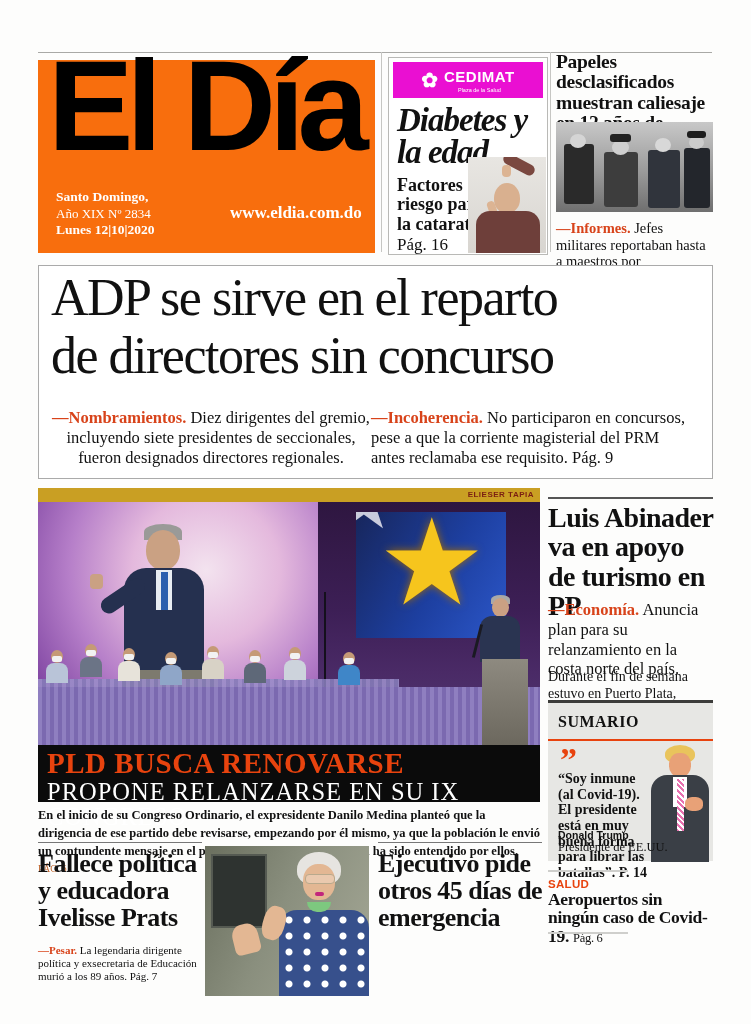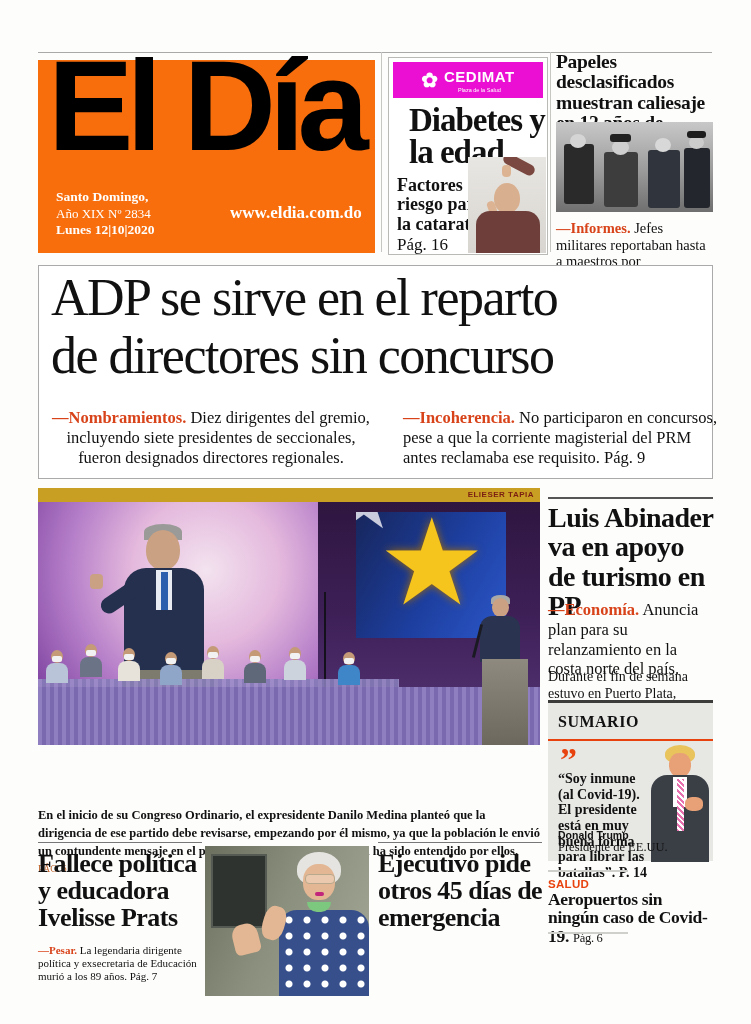--- a/index.html
+++ b/index.html
@@ -19,21 +19,21 @@
   .mast-site{position:absolute;left:192px;bottom:30px;font-size:17px;font-weight:bold;}
 
   
   .adbox{left:388px;top:57px;width:158px;height:196px;background:#fff;border:1px solid #b9b9b6;}
   .adbanner{position:absolute;left:4px;top:4px;right:4px;height:36px;background:#ea0fd2;
             display:flex;align-items:center;justify-content:center;gap:6px;color:#fff;
             font-family:"Liberation Sans",sans-serif;}
   .adbanner .swirl{font-size:20px;font-weight:bold;}
   .adbrand{font-weight:bold;font-size:15px;letter-spacing:.5px;line-height:1;}
   .adtag{font-size:5.5px;display:block;text-align:center;margin-top:1px;}
-  .adhead{position:absolute;left:20px;top:46px;font-size:33px;font-weight:bold;line-height:.98;letter-spacing:-1px;}
+  .adhead{position:absolute;left:8px;top:46px;font-size:33px;font-weight:bold;line-height:.98;letter-spacing:-1px;font-style:italic;}
   .adsub{position:absolute;left:8px;top:118px;width:96px;font-size:18px;font-weight:bold;line-height:1.08;}
   .adpage{position:absolute;left:8px;top:177px;font-size:17px;}
   .adphoto{position:absolute;right:1px;bottom:1px;width:78px;height:96px;overflow:hidden;
            background:linear-gradient(180deg,#e8e6e2,#d8d5d0);}
   .man-head{position:absolute;left:26px;top:26px;width:26px;height:30px;border-radius:50% 50% 45% 45%;background:#d9b08f;}
   .man-arm{position:absolute;left:34px;top:2px;width:34px;height:11px;background:#7a4840;border-radius:6px;transform:rotate(28deg);}
   .man-hand{position:absolute;left:34px;top:8px;width:9px;height:12px;background:#dcb493;border-radius:4px;}
   .man-hand2{position:absolute;left:20px;top:44px;width:8px;height:14px;background:#dcb493;border-radius:4px;transform:rotate(-20deg);}
   .man-body{position:absolute;left:8px;top:54px;width:64px;height:44px;border-radius:14px 14px 0 0;background:#6e3f3a;}
 
@@ -192,21 +192,21 @@
       <div class="bw" style="left:133px;top:14px;width:15px;height:13px;border-radius:50%;background:#cccccc;"></div>
       <div class="bw" style="left:131px;top:9px;width:19px;height:7px;border-radius:3px;background:#1d1d1d;"></div>
     </div>
     <div class="tr-kicker"><span class="kick">—Informes.</span><span> Jefes militares reportaban hasta a maestros por “comentarios raros”. </span><span class="pref">Págs. 10 y 11</span></div>
   </div>
 
   <div class="abs leadbox">
     <div class="leadline" style="top:6px;">ADP se sirve en el reparto</div>
     <div class="leadline" style="top:64px;">de directores sin concurso</div>
     <div class="sub" style="left:12px;width:320px;text-align:center;"><span class="kick">—Nombramientos.</span><span> Diez dirigentes del gremio, incluyendo siete presidentes de seccionales, fueron designados directores regionales.</span></div>
-    <div class="sub" style="left:364px;width:320px;"><span class="kick">—Incoherencia.</span><span> No participaron en concursos, pese a que la corriente magisterial del PRM antes reclamaba ese requisito. Pág. 9</span></div>
+    <div class="sub" style="left:332px;width:320px;"><span class="kick">—Incoherencia.</span><span> No participaron en concursos, pese a que la corriente magisterial del PRM antes reclamaba ese requisito. Pág. 9</span></div>
   </div>
 
   <div class="abs credit">ELIESER TAPIA</div>
   <div class="abs mainphoto">
     <div class="bigscreen">
       <div class="speaker-hair"></div>
       <div class="speaker-head"></div>
       <div class="speaker-body"></div>
       <div class="speaker-shirt"></div>
       <div class="speaker-tie"></div>
@@ -276,20 +276,24 @@
         <div class="p-body" style="background:#8a93a2;"></div>
       </div>
     <div class="tables"></div>
     <div class="podium">
       <div class="pod-man-hair"></div>
         <div class="pod-man-head"></div>
         <div class="pod-man-body"></div>
       <div class="pod-mic"></div>
         <div class="pod-face"></div>
     </div>
+  </div>
+  <div class="abs banner">
+    <div class="banner-title">PLD BUSCA RENOVARSE</div>
+    <div class="banner-sub">PROPONE RELANZARSE EN SU IX CONGRESO</div>
   </div>
   <div class="abs caption"><span>En el inicio de su Congreso Ordinario, el expresidente Danilo Medina planteó que la dirigencia de ese partido debe revisarse, empezando por él mismo, ya que la población le envió un contundente mensaje en el pasado proceso electoral, el cual ha sido entendido por ellos. </span><span class="pref">PÁG. 6</span></div>
 
   <div class="abs rc-rule"></div>
   <div class="abs rc abin-head">Luis Abinader va en apoyo de turismo en PP</div>
   <div class="abs rc abin-kick"><span class="kick">—Economía.</span><span> Anuncia plan para su relanzamiento en la costa norte del país.</span></div>
   <div class="abs rc abin-body"><span>Durante el fin de semana estuvo en Puerto Plata, Sosúa y Cabarete, donde dejó iniciadas varias obras y la construcción de otras. </span><b class="pref">Pág. 4</b></div>
 
   <div class="abs sumario">
     <div class="sum-title">SUMARIO</div>

